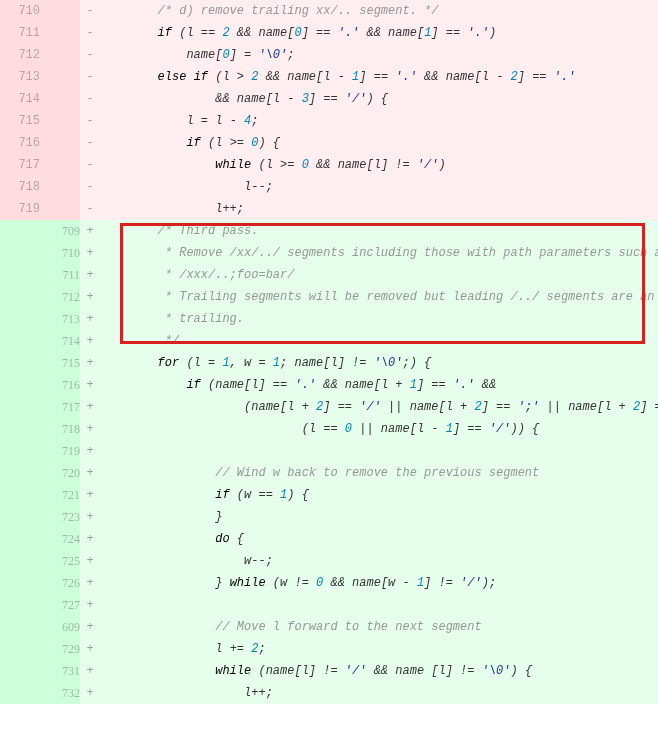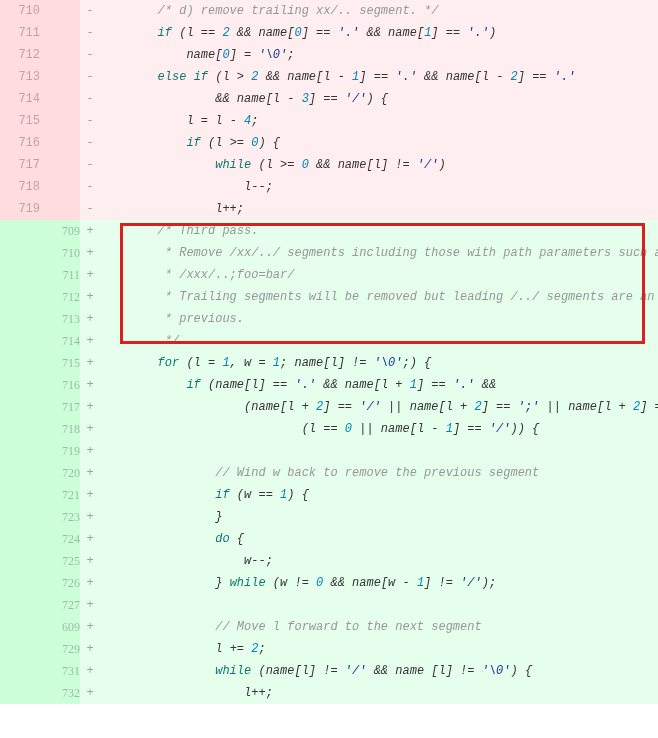--- a/index.html
+++ b/index.html
@@ -40,21 +40,21 @@
   tr.del .ln.a { background: #ffdce0; }
   tr.del .ln.b { background: #ffdce0; }
   tr.del .sign { background: #ffeef0; }
   tr.del .code { background: #ffeef0; }
   tr.add .ln.a { background: #cdffd8; }
   tr.add .ln.b { background: #cdffd8; font-family: Liberation Serif, serif; }
   tr.add .sign { background: #e6ffed; }
   tr.add .code { background: #e6ffed; }
   
   .c   { color: #969896; }  
-  .k   { color: #0f766e; }  
+  .k   { color: #000000; }  
   .n   { color: #0086b3; }  
   .op  { color: #333; }
   .s   { color: #183691; }  
   .id  { color: #333; }
   .red-box {
     position: absolute;
     border: 3px solid #d92020;
     pointer-events: none;
     left: 120px;
     top: 223px;
@@ -154,21 +154,21 @@
       <tr class="add">
         <td class="ln a"></td>
         <td class="ln b">712</td>
         <td class="sign">+</td>
         <td class="code"><span>        </span><span class="c"> * Trailing segments will be removed but leading /../ segments are an error</span></td>
       </tr>
       <tr class="add">
         <td class="ln a"></td>
         <td class="ln b">713</td>
         <td class="sign">+</td>
-        <td class="code"><span>        </span><span class="c"> * previous.</span></td>
+        <td class="code"><span>        </span><span class="c"> * trailing.</span></td>
       </tr>
       <tr class="add">
         <td class="ln a"></td>
         <td class="ln b">714</td>
         <td class="sign">+</td>
         <td class="code"><span>        </span><span class="c"> */</span></td>
       </tr>
       <tr class="add">
         <td class="ln a"></td>
         <td class="ln b">715</td>

